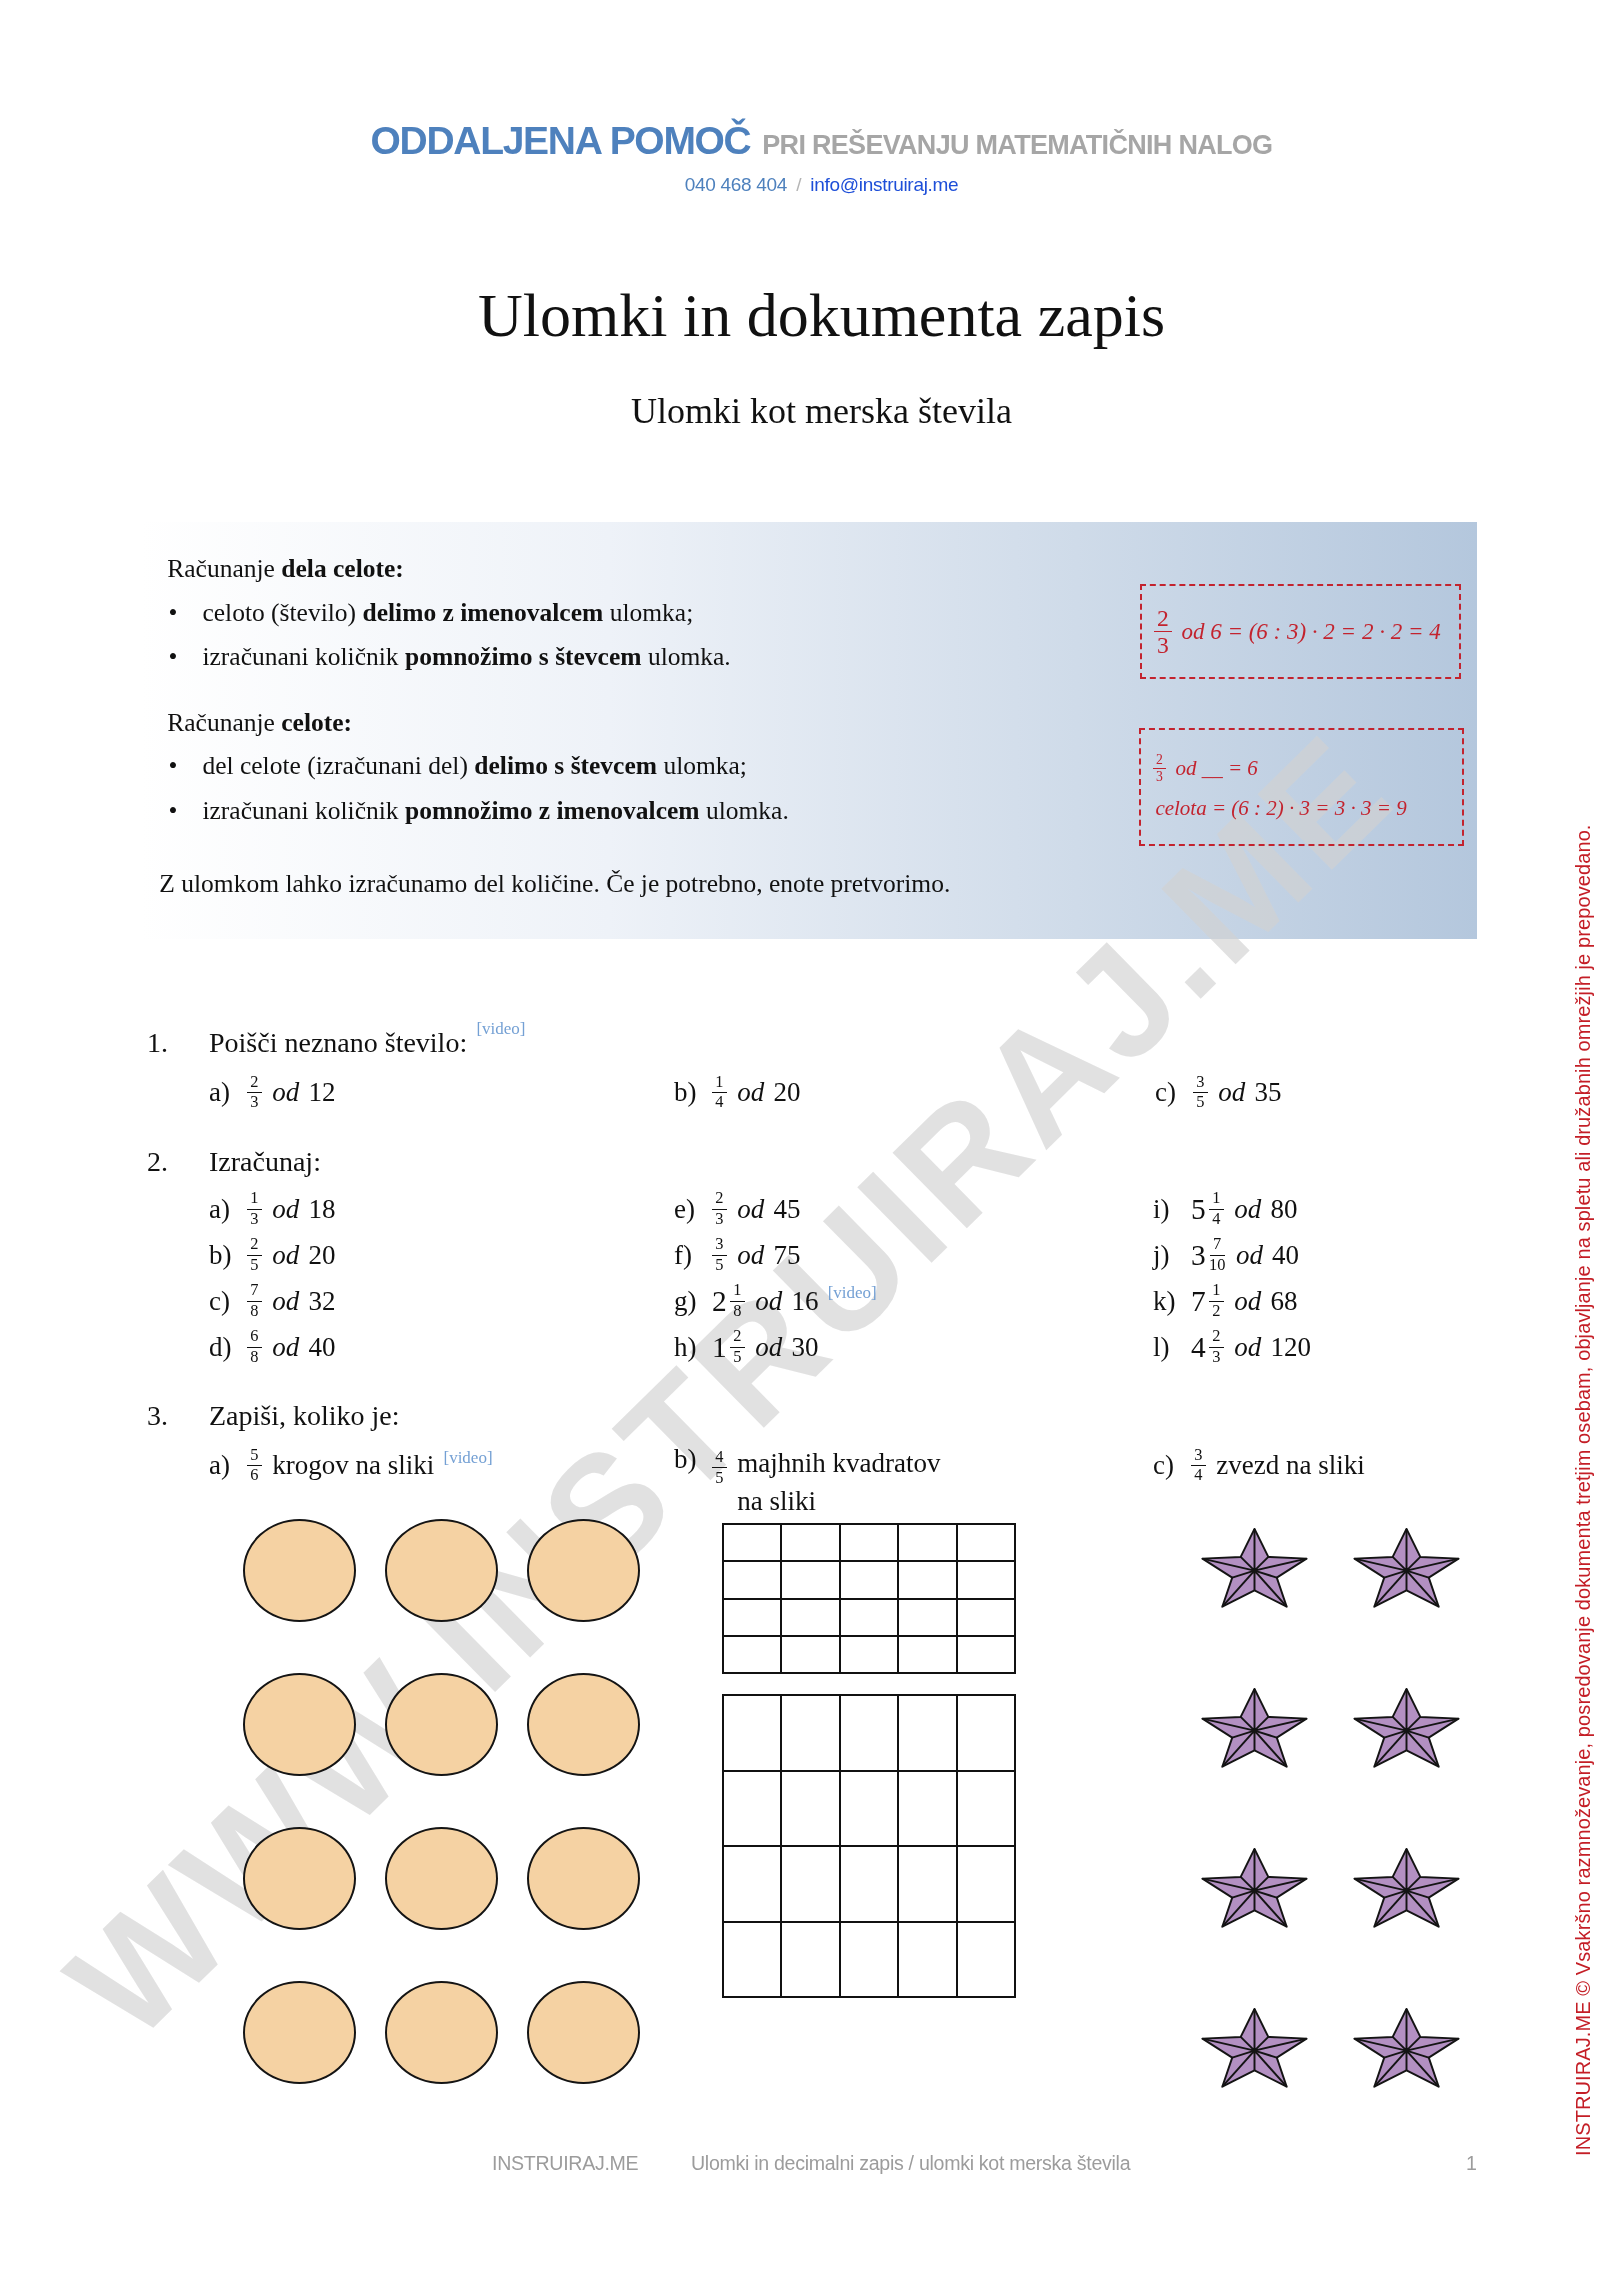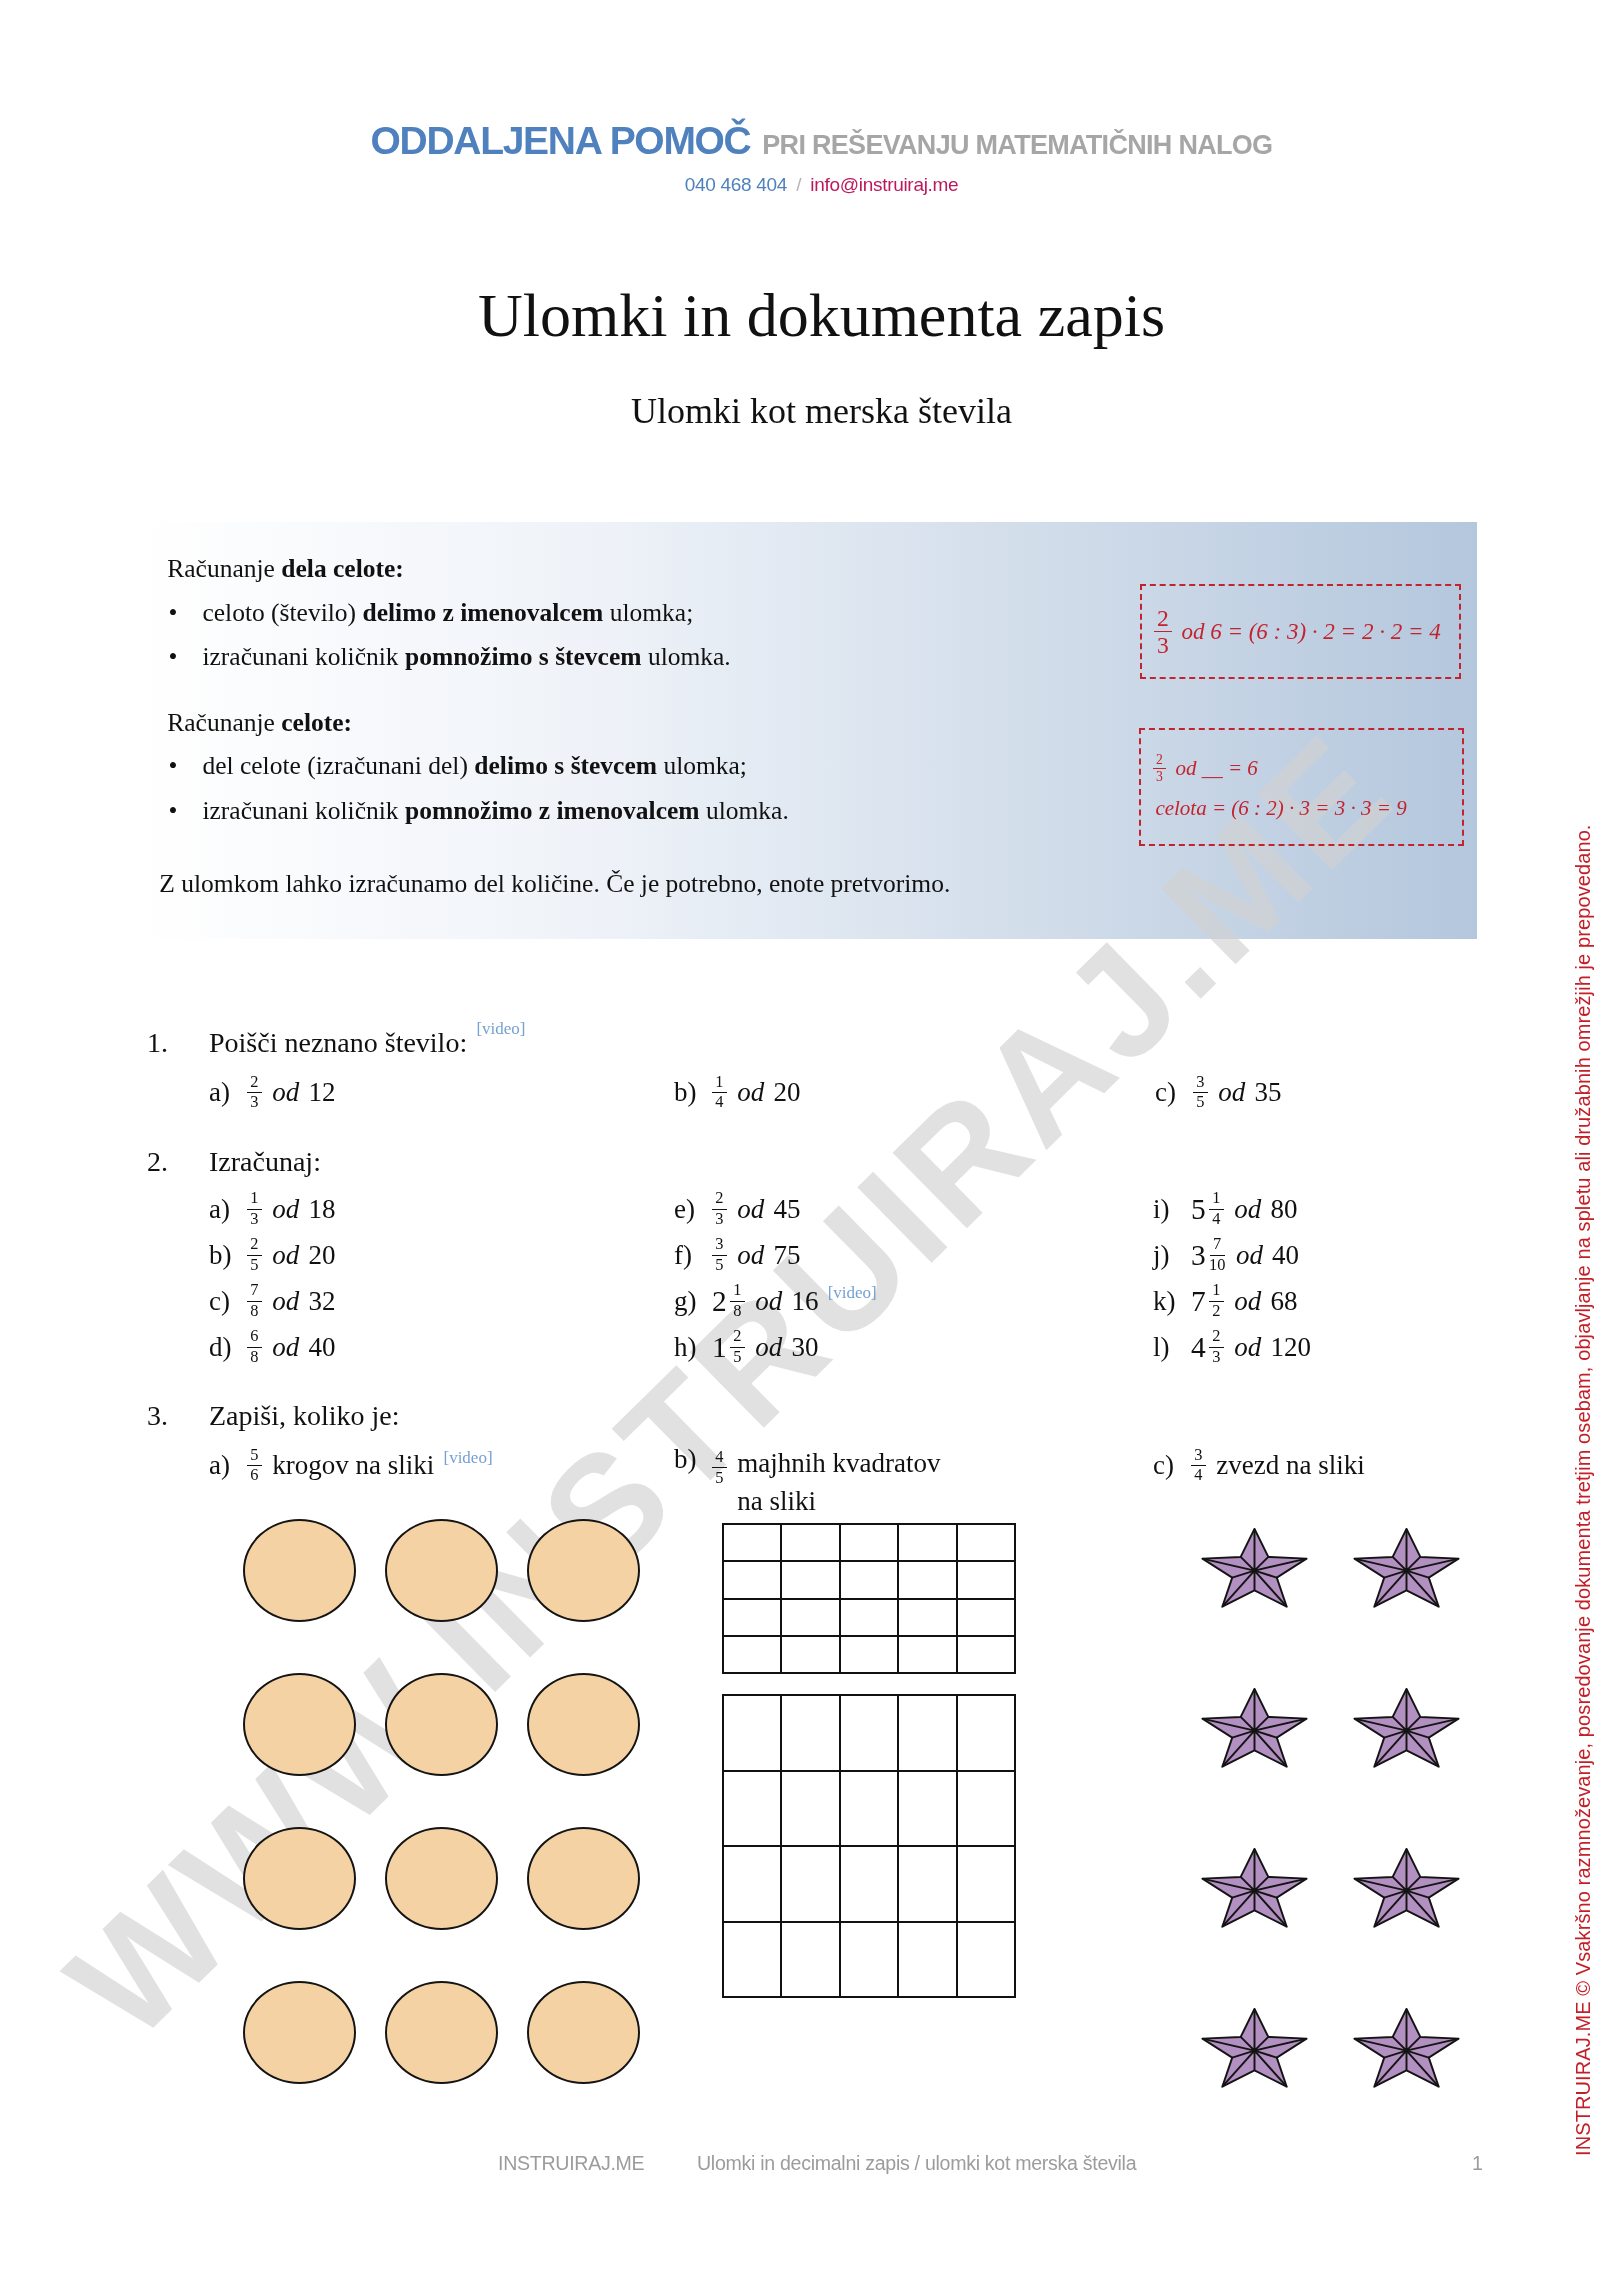--- a/index.html
+++ b/index.html
@@ -9,21 +9,21 @@
 
   
   .header{position:absolute;top:119px;left:0;width:100%;text-align:center;z-index:3;
           font-family:"Liberation Sans", sans-serif;}
   .brandline{white-space:nowrap;}
   .brand{font-size:39px;font-weight:700;letter-spacing:-1.3px;color:#4e81bd;vertical-align:baseline;}
   .tagline{font-size:27px;font-weight:700;letter-spacing:-0.7px;color:#a6a6a6;margin-left:11.8px;vertical-align:baseline;}
   .contactline{margin-top:10.5px;font-size:19px;letter-spacing:-0.3px;}
   .phone{color:#4e81bd;}
   .sep{color:#b5b5b5;margin:0 9.2px;}
-  .email{color:#be185d;}
+  .email{color:#1d4ed8;}
 
   
   .title{position:absolute;top:280px;left:0;width:100%;text-align:center;margin:0;
          font-size:62px;font-weight:400;z-index:3;}
   .subtitle{position:absolute;top:390px;left:0;width:100%;text-align:center;margin:0;
          font-size:36px;font-weight:400;z-index:3;}
 
   
   .infobox{position:absolute;left:141px;top:522px;width:1336px;height:417px;z-index:0;
            background:linear-gradient(to right,#ffffff 0%,#eef2f8 35%,#cfdbe9 70%,#b4c7dd 100%);}
@@ -71,21 +71,21 @@
            grid-template-columns:repeat(3,113px);column-gap:29px;row-gap:51px;}
   .circle{width:113px;height:103px;border-radius:50%;background:#f5d2a3;border:2.6px solid #141414;box-sizing:border-box;}
   .sqgrid{position:absolute;display:grid;border:1.3px solid #111;background:#fff;z-index:2;box-sizing:border-box;}
   .sqgrid .cell{border:1.3px solid #111;}
   .stars{position:absolute;left:1199px;top:1525px;display:grid;z-index:2;
          grid-template-columns:repeat(2,111px);column-gap:41px;row-gap:74px;}
   .star{width:111px;height:86px;display:block;}
 
   
   .footer-item{position:absolute;font-family:"Liberation Sans", sans-serif;font-size:19.6px;
-               color:#9c9c9c;letter-spacing:-0.3px;z-index:3;white-space:nowrap;margin-left:6px;}
+               color:#9c9c9c;letter-spacing:-0.3px;z-index:3;white-space:nowrap;}
 
   
   .copyright{position:absolute;left:1572px;top:2156px;transform-origin:0 0;transform:rotate(-90deg);
              font-family:"Liberation Sans", sans-serif;font-size:20px;color:#c41e26;
              white-space:nowrap;letter-spacing:0.1px;z-index:3;}
 
   
   .watermark{position:absolute;left:-147px;top:1322px;width:1701px;height:183px;line-height:183px;
              text-align:center;transform:rotate(-44.5deg);z-index:1;
              font-family:"Liberation Sans", sans-serif;font-weight:700;font-size:154px;

